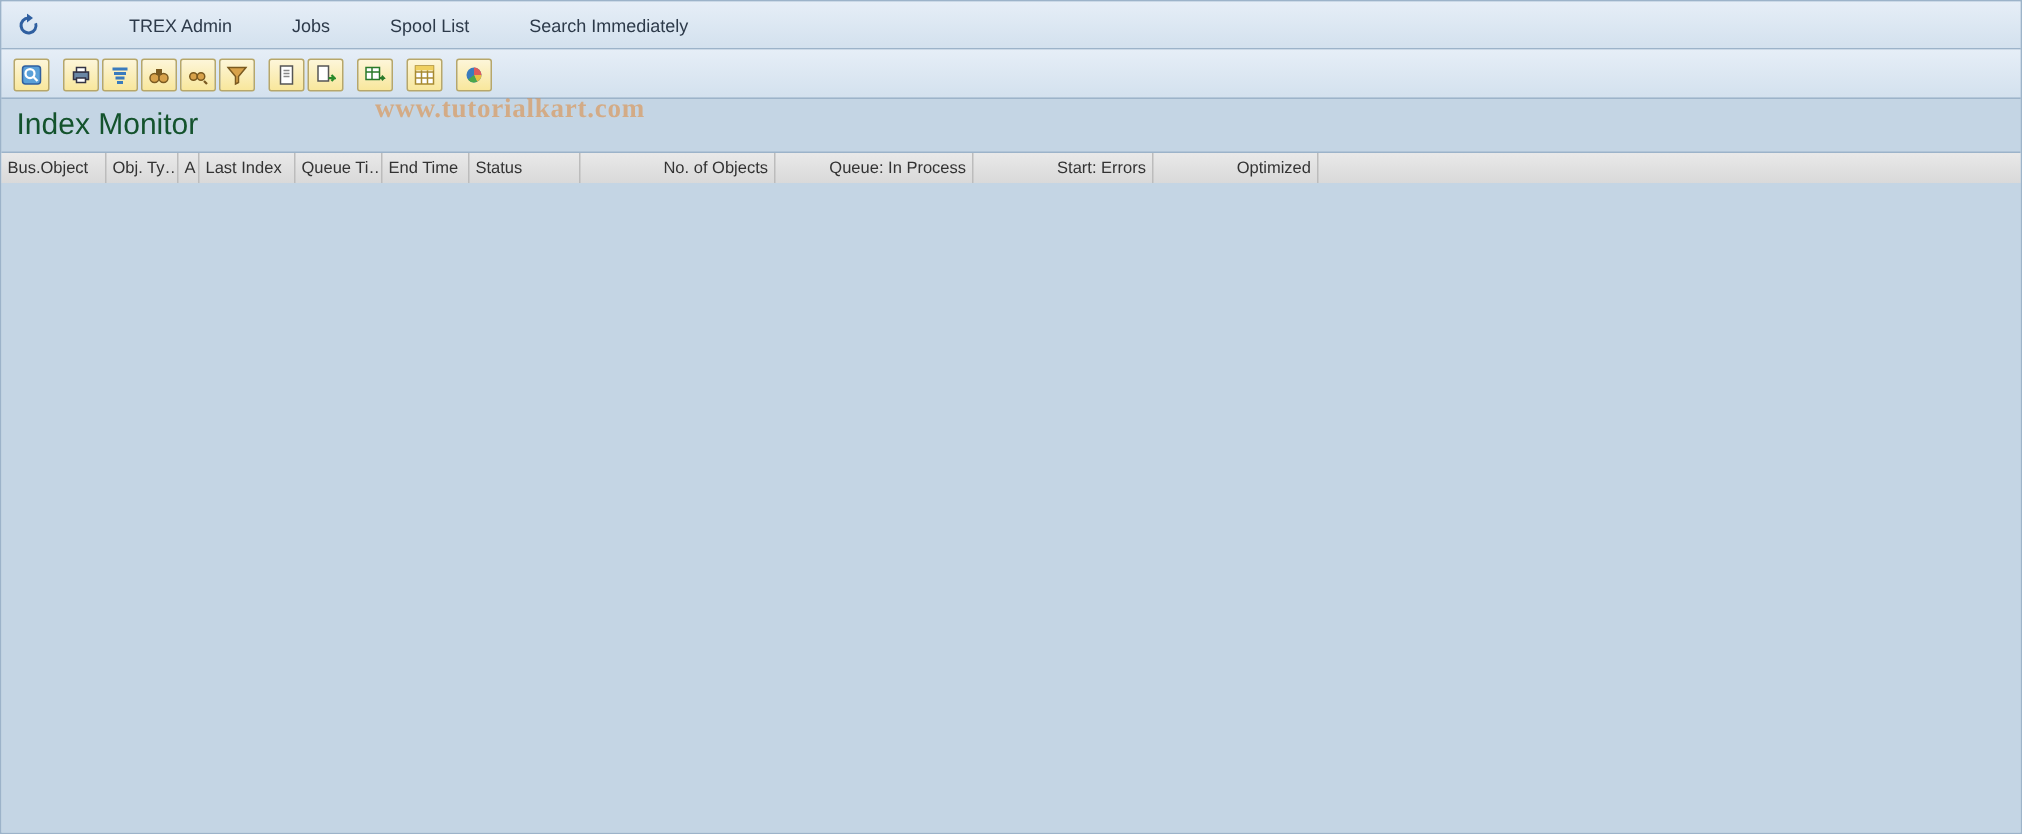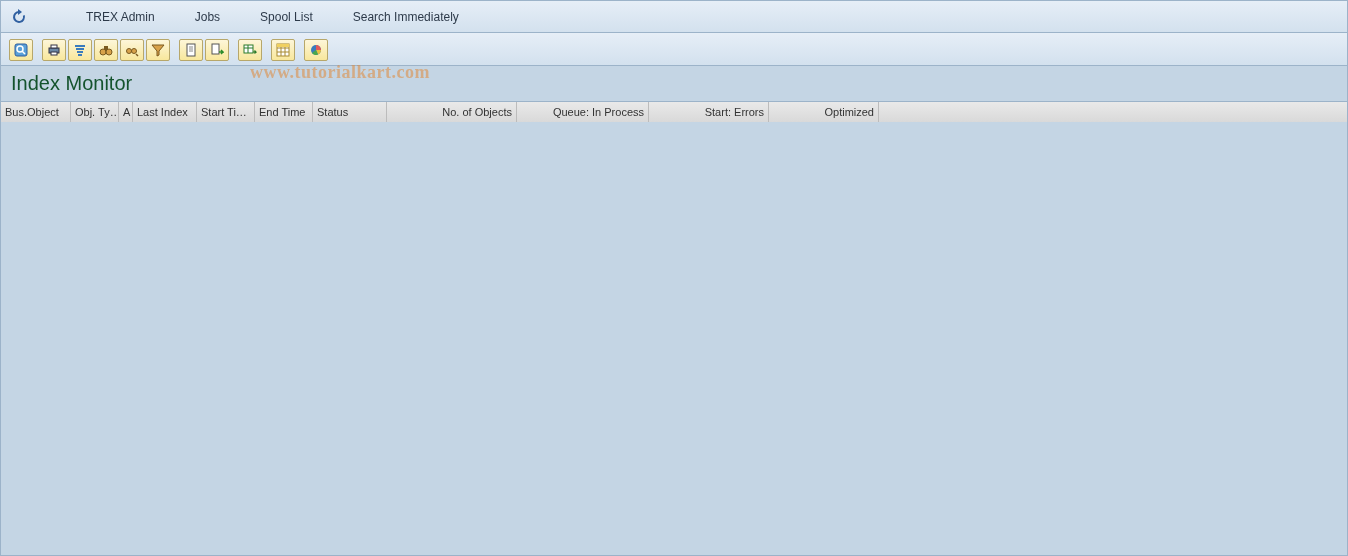--- a/index.html
+++ b/index.html
@@ -217,21 +217,21 @@
   </div>
 
   <div class="content">
     <div class="content-title">Index Monitor</div>
     <div class="grid">
       <div class="grid-header">
         <div class="col" style="width:70px">Bus.Object</div>
         <div class="col" style="width:48px">Obj. Ty…</div>
         <div class="col" style="width:14px">A</div>
         <div class="col" style="width:64px">Last Index</div>
-        <div class="col" style="width:58px">Start Ti…</div>
+        <div class="col" style="width:58px">Queue Ti…</div>
         <div class="col" style="width:58px">End Time</div>
         <div class="col" style="width:74px">Status</div>
         <div class="col right" style="width:130px">No. of Objects</div>
         <div class="col right" style="width:132px">Queue: In Process</div>
         <div class="col right" style="width:120px">Start: Errors</div>
         <div class="col right" style="width:110px">Optimized</div>
       </div>
       <div class="grid-body"></div>
     </div>
   </div>

